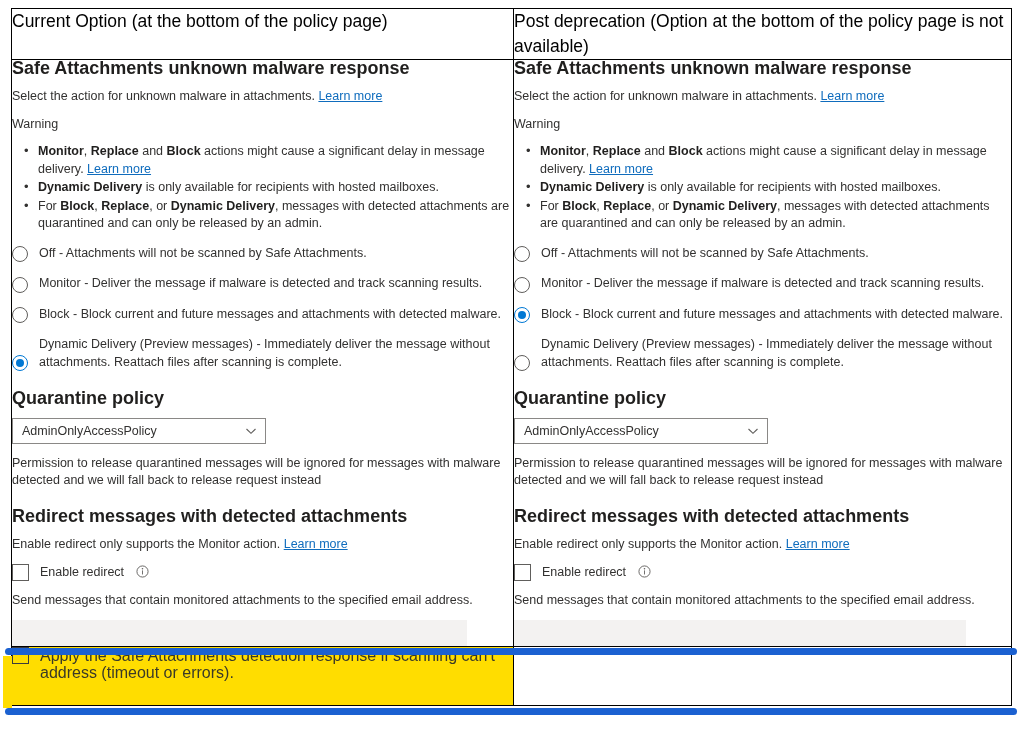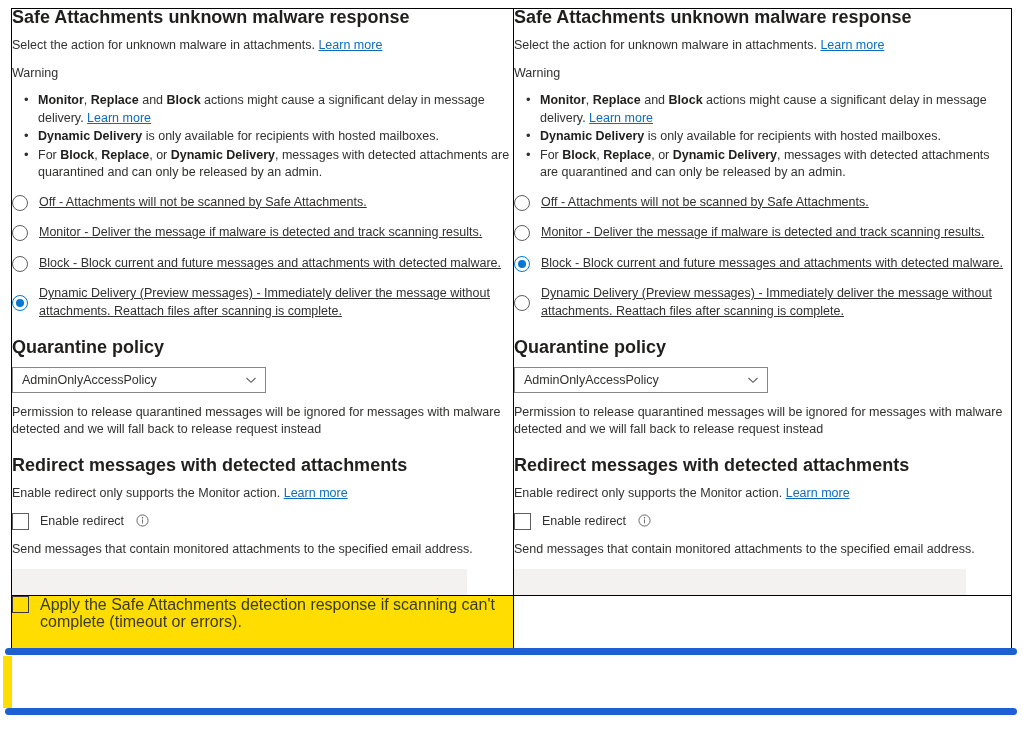--- a/index.html
+++ b/index.html
@@ -98,23 +98,22 @@
     top: -1px;
     font-size: 13px;
     color: #323130;
   }
   .b { font-weight: bold; color: #201f1e; }
 
   
   .radio-group { margin: 0 0 4px 0; }
   .radio-row {
     display: flex;
-    align-items: center;
+    align-items: flex-end;
     margin-bottom: 13px;
-    text-decoration: underline;
   }
   .radio-mark {
     flex: 0 0 auto;
     width: 16px;
     height: 16px;
     border-radius: 50%;
     border: 1px solid #605e5c;
     background: #ffffff;
     margin-right: 11px;
     margin-top: 1px;
@@ -240,20 +239,28 @@
 
 <div id="canvas">
 
   <table class="cmp-table">
     <colgroup>
       <col class="col-left">
         <col class="col-right">
     </colgroup>
     <tbody>
 
+      <tr>
+        <td class="hdr-cell">
+          <div class="hdr-text">Current Option (at the bottom of the policy page)</div>
+        </td>
+        <td class="hdr-cell">
+          <div class="hdr-text">Post deprecation (Option at the bottom of the policy page is not available)</div>
+        </td>
+      </tr>
 
       <tr>
 
         <td class="body-cell">
           <div class="panel">
 
             <div class="sec-title">Safe Attachments unknown malware response</div>
 
             <p class="para">
               <span>Select the action for unknown malware in attachments.</span>
@@ -396,21 +403,21 @@
             <div class="text-input right"></div>
 
           </div>
         </td>
       </tr>
 
       <tr>
         <td class="hl-cell">
           <div class="cb-row" style="margin-bottom:0;">
             <span class="cb-box"></span>
-            <span class="cb-label">Apply the Safe Attachments detection response if scanning can't complete (timeout or errors).</span>
+            <span class="cb-label">Apply the Safe Attachments detection response if scanning can't address (timeout or errors).</span>
           </div>
         </td>
         <td class="plain-cell"></td>
       </tr>
     </tbody>
   </table>
 
   <div class="yellow-sliver"></div>
   <div class="blue-bar" id="blue-bar-top"></div>
   <div class="blue-bar" id="blue-bar-bottom"></div>

